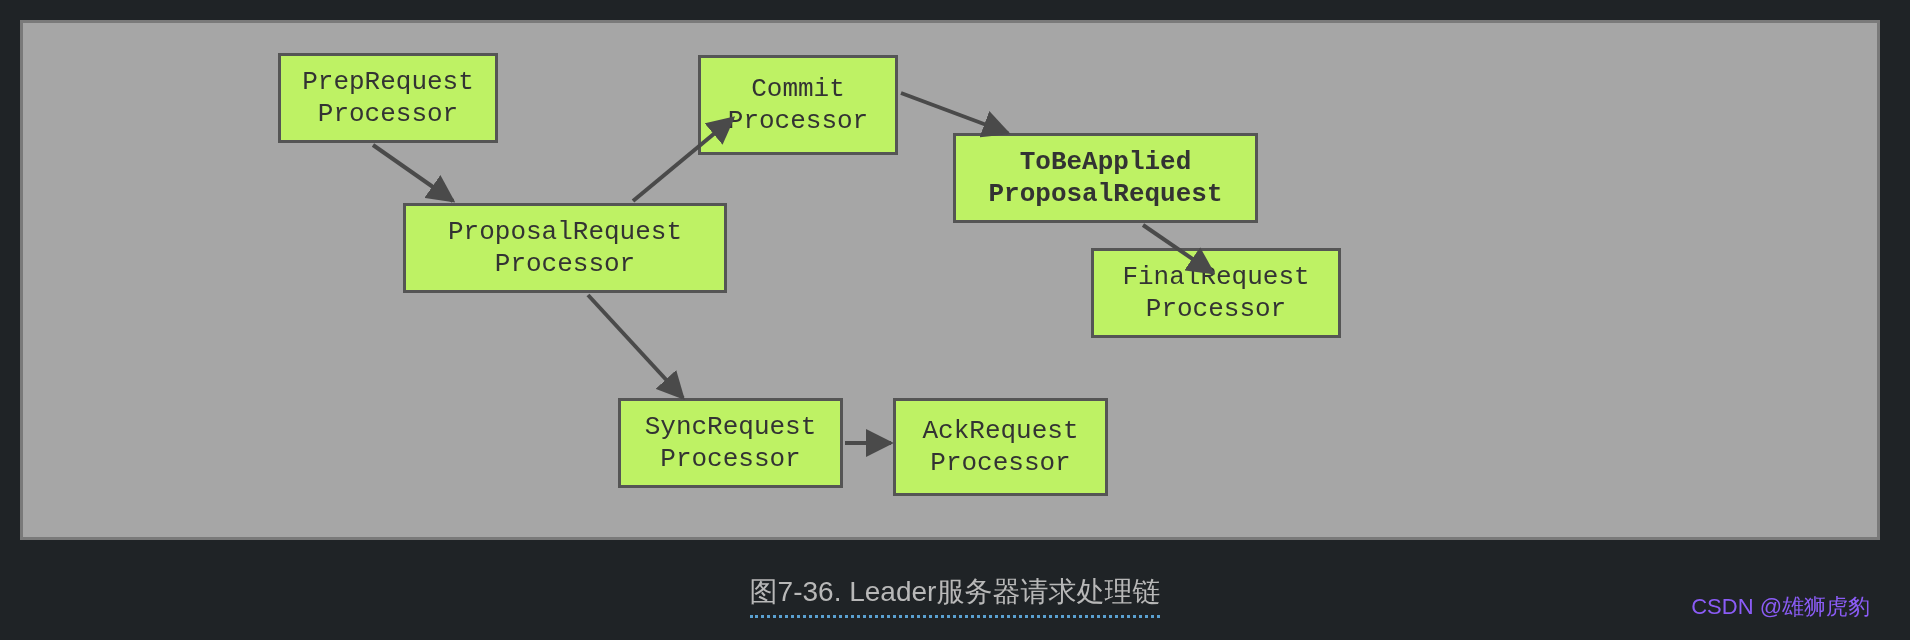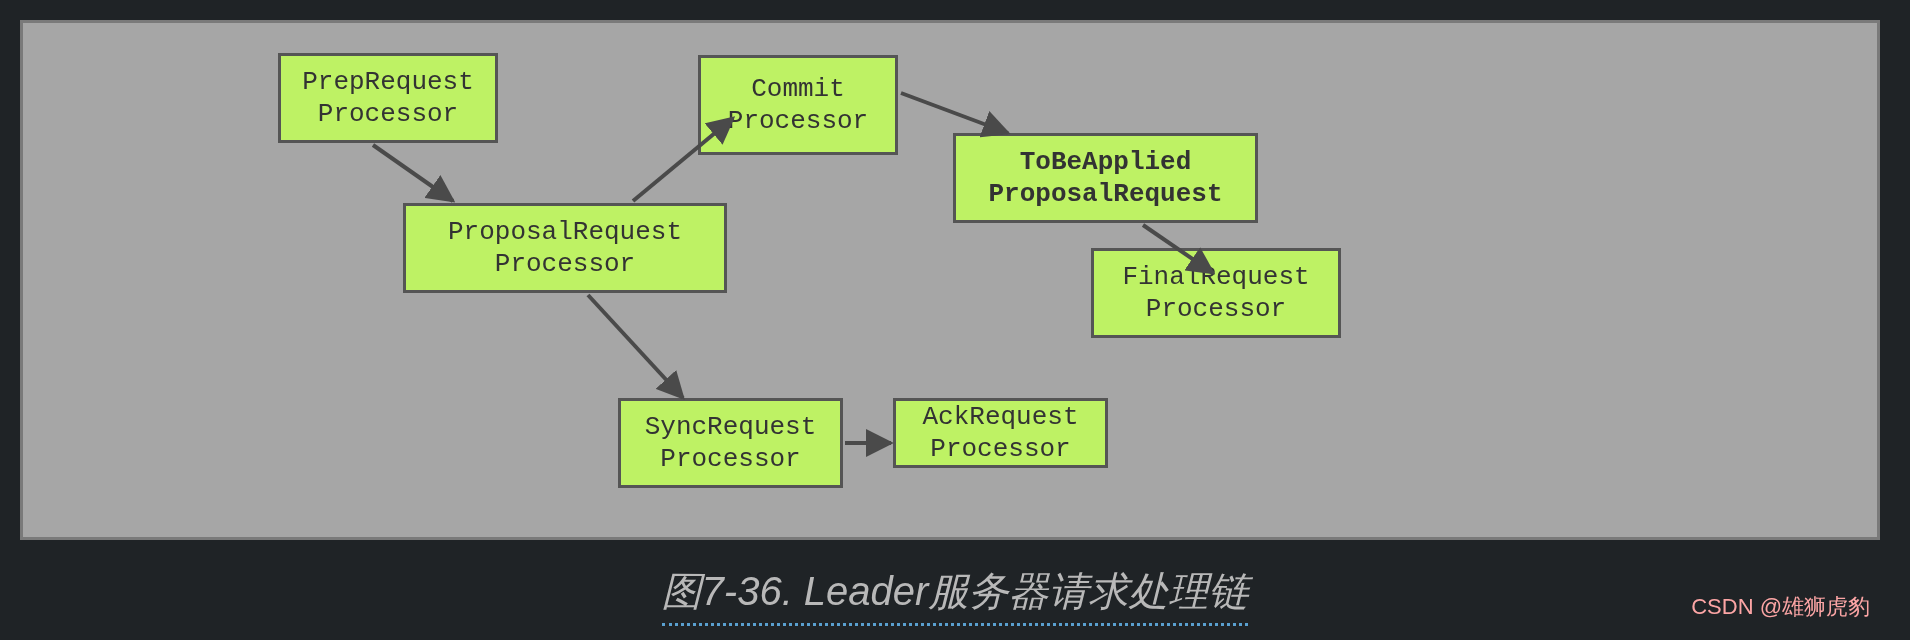--- a/index.html
+++ b/index.html
@@ -41,33 +41,32 @@
     left: 0;
     right: 0;
     top: 550px;
     height: 90px;
     display: flex;
     align-items: center;
     justify-content: center;
   }
   .caption {
     font-family: "Microsoft YaHei", "PingFang SC", sans-serif;
-    font-size: 40px;
+    font-size: 28px;
     color: #b8b8b8;
     border-bottom: 3px dotted #5aa0d0;
     padding-bottom: 4px;
-    font-style: italic;
   }
   .watermark {
     position: absolute;
     right: 40px;
     bottom: 18px;
     font-family: "Microsoft YaHei", sans-serif;
     font-size: 22px;
-    color: #fca5a5;
+    color: #8b5cf6;
   }
   svg.arrows {
     position: absolute;
     left: 0; top: 0;
     width: 100%;
     height: 100%;
     pointer-events: none;
   }
 </style>
 </head>
@@ -88,21 +87,21 @@
   <div class="box" style="left:675px; top:16px; width:200px; height:100px;margin-top:16px;">
     <span>Commit</span>
     <span>Processor</span>
   </div>
 
   <div class="box" style="left:595px; top:375px; width:225px; height:90px;">
     <span>SyncRequest</span>
     <span>Processor</span>
   </div>
 
-  <div class="box" style="left:870px; top:375px; width:215px; height:70px;">
+  <div class="box" style="left:870px; top:375px; width:215px; height:98px;">
     <span>AckRequest</span>
     <span>Processor</span>
   </div>
 
   <div class="box" style="left:930px; top:110px; width:305px; height:90px;font-weight:bold;">
     <span>ToBeApplied</span>
     <span>ProposalRequest</span>
   </div>
 
   <div class="box" style="left:1068px; top:225px; width:250px; height:90px;">

